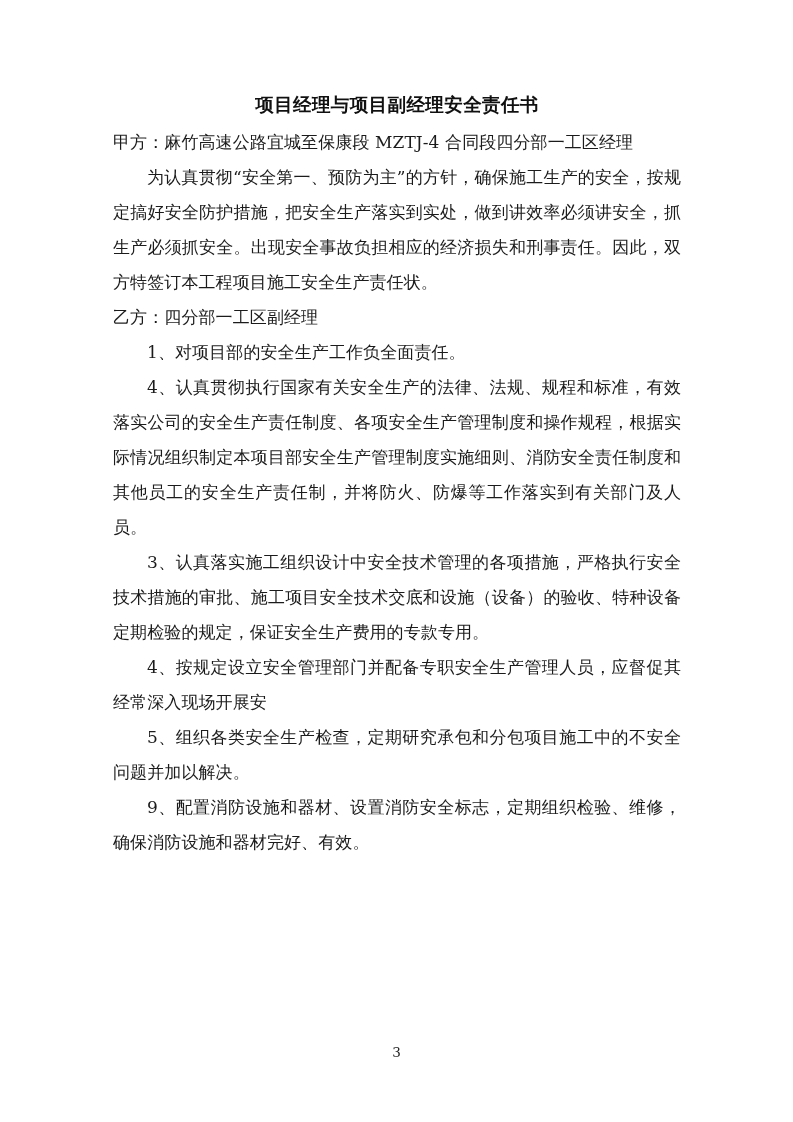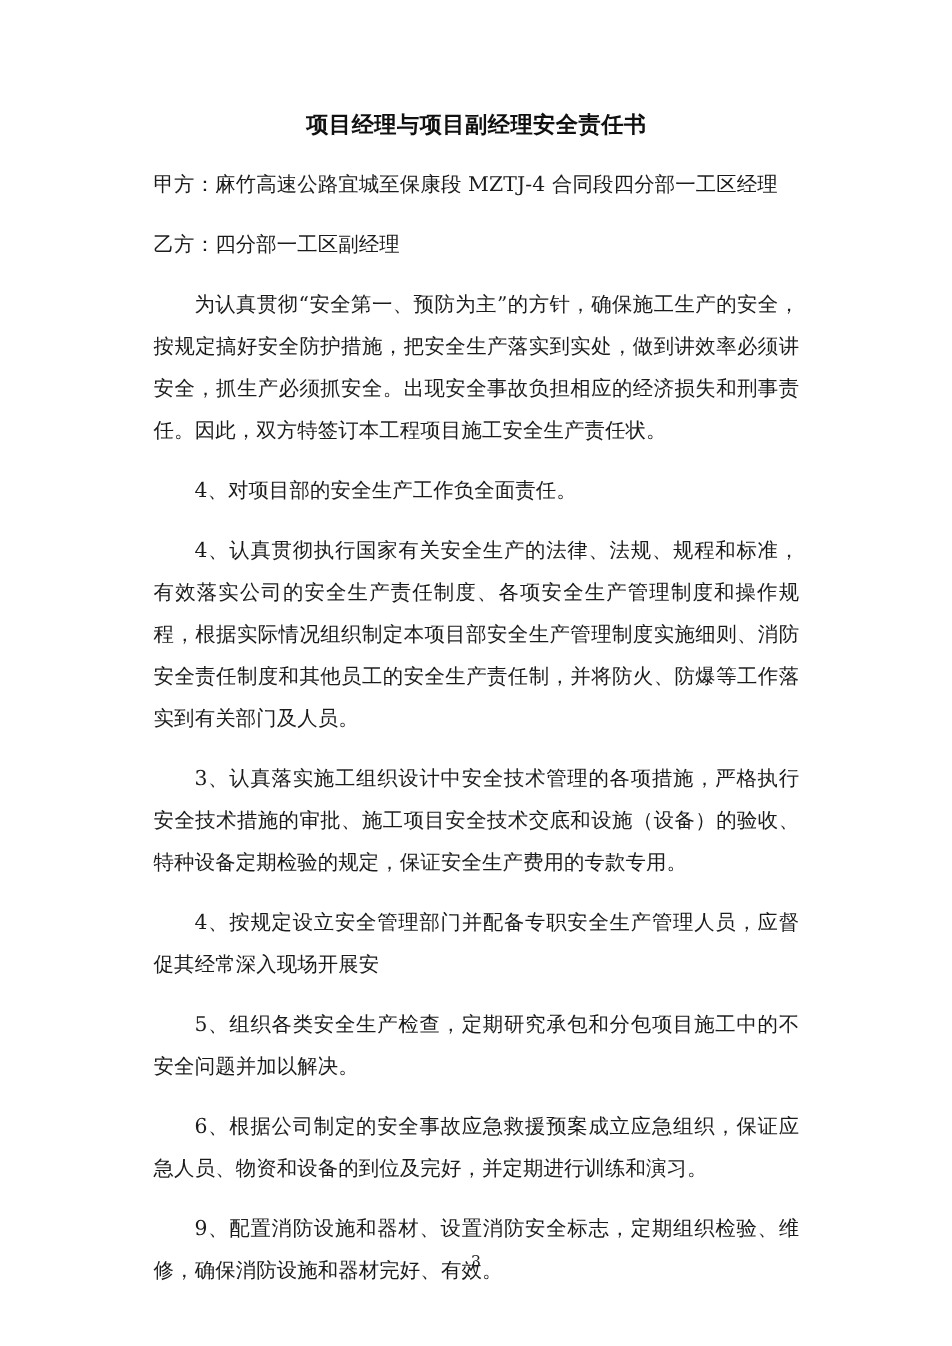--- a/index.html
+++ b/index.html
@@ -39,21 +39,21 @@
     text-align: center;
     line-height: 34px;
     margin: 0 0 3px 0;
     letter-spacing: 0.4px;
     color: #101010;
   }
 
   .para {
     font-size: 17px;
     line-height: 35px;
-    margin: 15px;
+    margin: 0;
     text-align: justify;
     text-justify: inter-ideograph;
     color: #1b1b1b;
     letter-spacing: 0.1px;
   }
 
   .para.indent-2 {
     text-indent: 2em;
   }
 
@@ -77,36 +77,35 @@
 <body>
 
 <div class="page">
 
   <div class="content">
 
     <h1 class="doc-title">项目经理与项目副经理安全责任书</h1>
 
     <p class="para indent-0">甲方：麻竹高速公路宜城至保康段 MZTJ-4 合同段四分部一工区经理</p>
 
+    <p class="para indent-2">为认真贯彻“安全第一、预防为主”的方针，确保施工生产的安全，按规定搞好安全防护措施，把安全生产落实到实处，做到讲效率必须讲安全，抓生产必须抓安全。出现安全事故负担相应的经济损失和刑事责任。因此，双方特签订本工程项目施工安全生产责任状。</p>
+
     <p class="para indent-0">乙方：四分部一工区副经理</p>
 
-    <p class="para indent-2">为认真贯彻“安全第一、预防为主”的方针，确保施工生产的安全，按规定搞好安全防护措施，把安全生产落实到实处，做到讲效率必须讲安全，抓生产必须抓安全。出现安全事故负担相应的经济损失和刑事责任。因此，双方特签订本工程项目施工安全生产责任状。</p>
 
-
-    <p class="para indent-2">4、对项目部的安全生产工作负全面责任。</p>
+    <p class="para indent-2">1、对项目部的安全生产工作负全面责任。</p>
 
     <p class="para indent-2">4、认真贯彻执行国家有关安全生产的法律、法规、规程和标准，有效落实公司的安全生产责任制度、各项安全生产管理制度和操作规程，根据实际情况组织制定本项目部安全生产管理制度实施细则、消防安全责任制度和其他员工的安全生产责任制，并将防火、防爆等工作落实到有关部门及人员。</p>
 
     <p class="para indent-2">3、认真落实施工组织设计中安全技术管理的各项措施，严格执行安全技术措施的审批、施工项目安全技术交底和设施（设备）的验收、特种设备定期检验的规定，保证安全生产费用的专款专用。</p>
 
     <p class="para indent-2">4、按规定设立安全管理部门并配备专职安全生产管理人员，应督促其经常深入现场开展安</p>
 
     <p class="para indent-2">5、组织各类安全生产检查，定期研究承包和分包项目施工中的不安全问题并加以解决。</p>
 
-    <p class="para indent-2">6、根据公司制定的安全事故应急救援预案成立应急组织，保证应急人员、物资和设备的到位及完好，并定期进行训练和演习。</p>
 
 
 
     <p class="para indent-2">9、配置消防设施和器材、设置消防安全标志，定期组织检验、维修，确保消防设施和器材完好、有效。</p>
 
   </div>
 
   <div class="page-number">3</div>
 
 </div>

